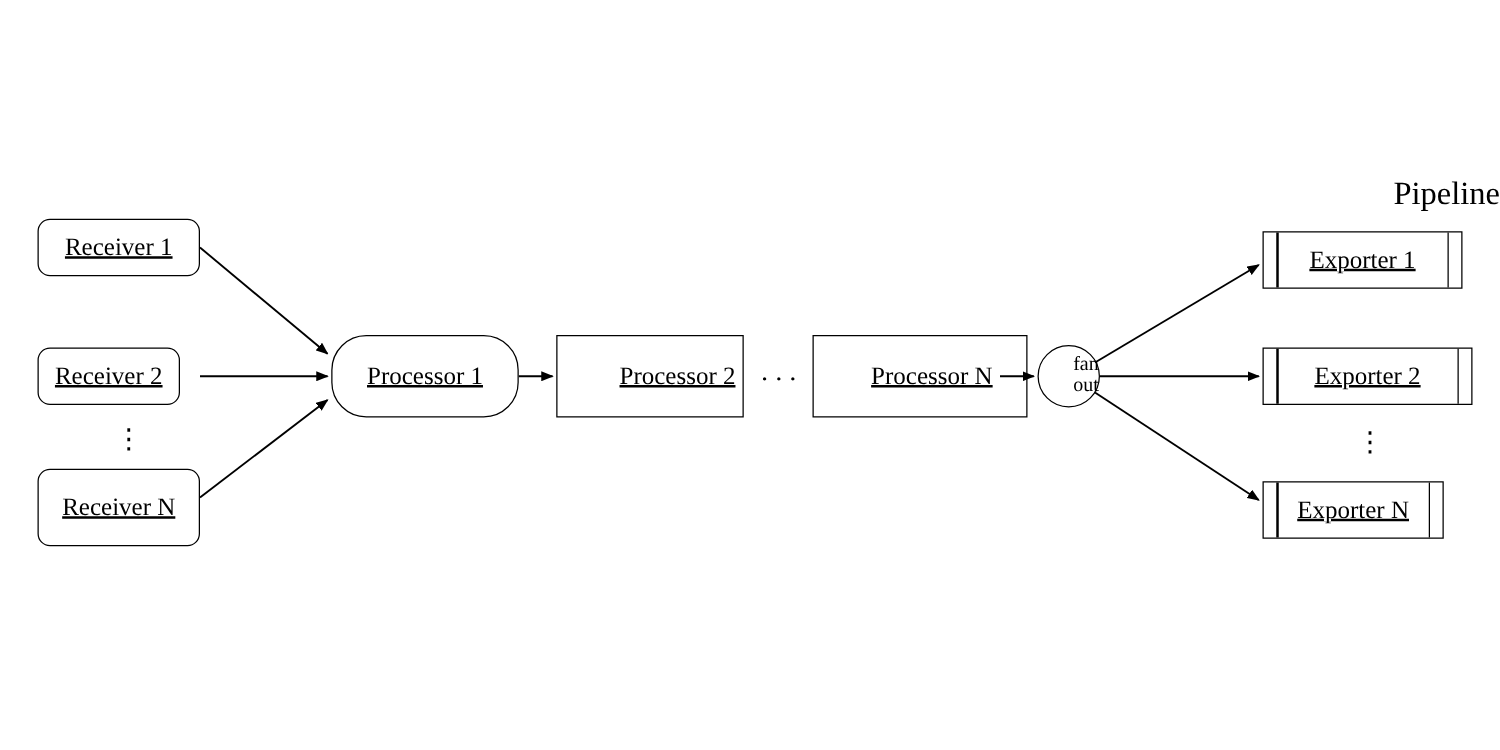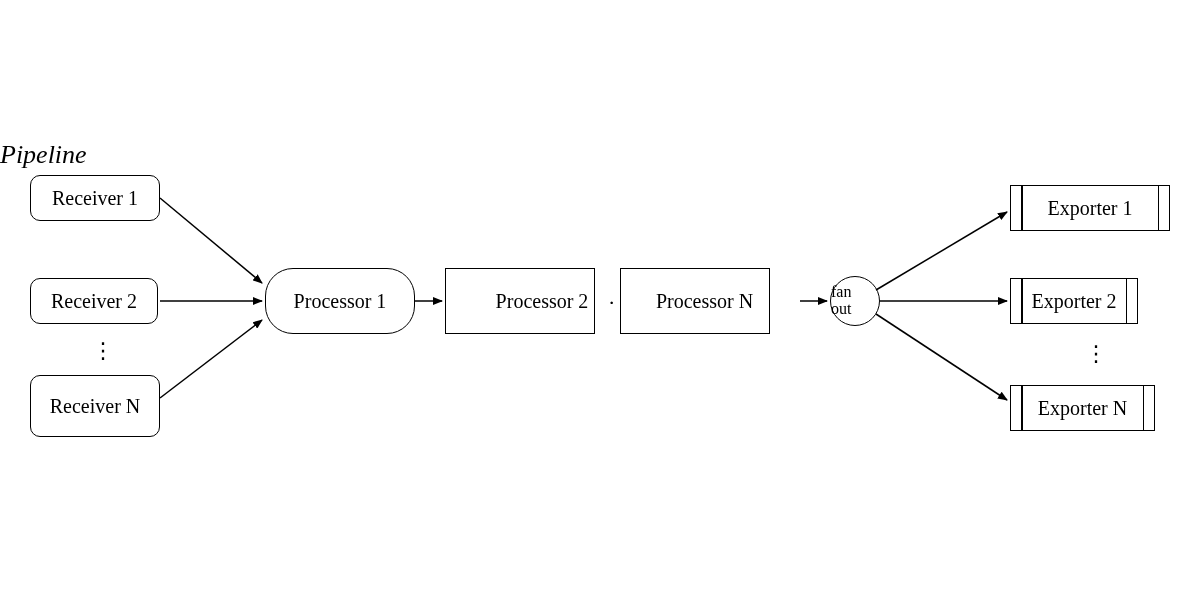--- a/index.html
+++ b/index.html
@@ -14,33 +14,33 @@
   .stage {
     position: relative;
     width: 1200px;
     height: 600px;
   }
   .title {
     position: absolute;
     top: 140px;
     left: 0;
     right: 0;
-    text-align: left;
+    text-align: right;
     font-size: 26px;
-    font-style: italic;
   }
   .node {
     position: absolute;
     border: 1.5px solid #000;
     background: #fff;
     display: flex;
     align-items: center;
     justify-content: center;
     font-size: 20px;
     box-sizing: border-box;
+    text-decoration: underline;
   }
   .receiver { border-radius: 10px; }
   .processor { border-radius: 0; }
   .exporter {
     border-radius: 0;
     padding: 16px 12px;
   }
   .exporter::before,
   .exporter::after {
     content: "";
@@ -53,21 +53,21 @@
   .exporter::before { left: 10px; }
   .exporter::after  { right: 10px; }
 
   .circle {
     position: absolute;
     border: 1.5px solid #000;
     border-radius: 50%;
     background: #fff;
     display: flex;
     align-items: center;
-    justify-content: flex-start;
+    justify-content: flex-end;
     font-size: 16px;
     line-height: 1.05;
     text-align: center;
     box-sizing: border-box;
     white-space: pre;
   }
 
   .vellipsis {
     position: absolute;
     font-size: 22px;
@@ -94,48 +94,48 @@
 </head>
 <body>
 
 <div class="stage">
 
   <div class="title">Pipeline</div>
 
   <div class="node receiver" style="left:30px; top:175px; width:130px; height:46px;">
     <span>Receiver 1</span>
   </div>
-  <div class="node receiver" style="left:30px; top:278px; width:128px; height:46px;text-align:center;">
+  <div class="node receiver" style="left:30px; top:278px; width:114px; height:46px;text-align:center;">
     <span>Receiver 2</span>
   </div>
   <div class="vellipsis" style="left:92px; top:345px;">⋮</div>
   <div class="node receiver" style="left:30px; top:375px; width:130px; height:62px;">
     <span>Receiver N</span>
   </div>
 
   <div class="node processor" style="left:265px; top:268px; width:150px; height:66px;border-radius:28px;">
     <span>Processor 1</span>
   </div>
   <div class="node processor" style="left:445px; top:268px; width:150px; height:66px;padding-left:44px;">
     <span>Processor 2</span>
   </div>
   <div class="hellipsis" style="left:608px; top:290px;">···</div>
-  <div class="node processor" style="left:620px; top:268px; width:150px; height:66px;padding-left:19px;">
+  <div class="node processor" style="left:650px; top:268px; width:172px; height:66px;padding-left:19px;">
     <span>Processor N</span>
   </div>
 
   <div class="circle" style="left:830px; top:276px; width:50px; height:50px;">
     <span>fan
 out</span>
   </div>
 
   <div class="node exporter" style="left:1010px; top:185px; width:160px; height:46px;">
     <span>Exporter 1</span>
   </div>
-  <div class="node exporter" style="left:1010px; top:278px; width:128px; height:46px;">
+  <div class="node exporter" style="left:1010px; top:278px; width:168px; height:46px;">
     <span>Exporter 2</span>
   </div>
   <div class="vellipsis" style="left:1085px; top:348px;">⋮</div>
   <div class="node exporter" style="left:1010px; top:385px; width:145px; height:46px;">
     <span>Exporter N</span>
   </div>
 
   <svg class="arrows">
     <defs>
       <marker id="arrowhead" markerWidth="10" markerHeight="8" refX="9" refY="4" orient="auto" markerUnits="userSpaceOnUse">

